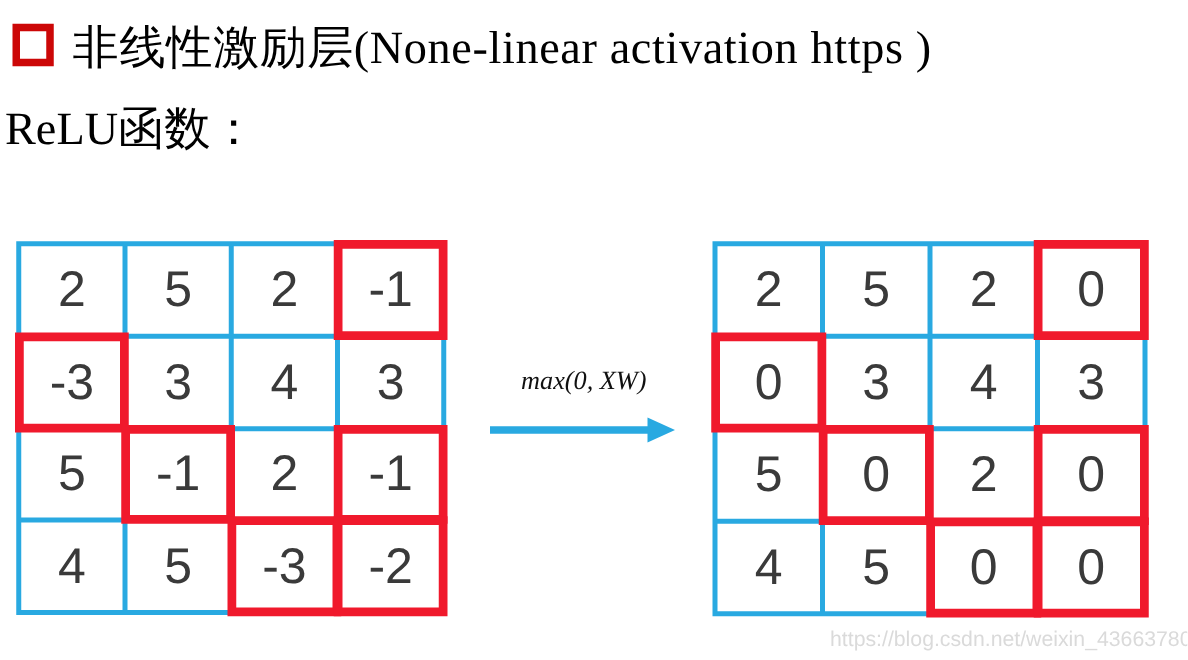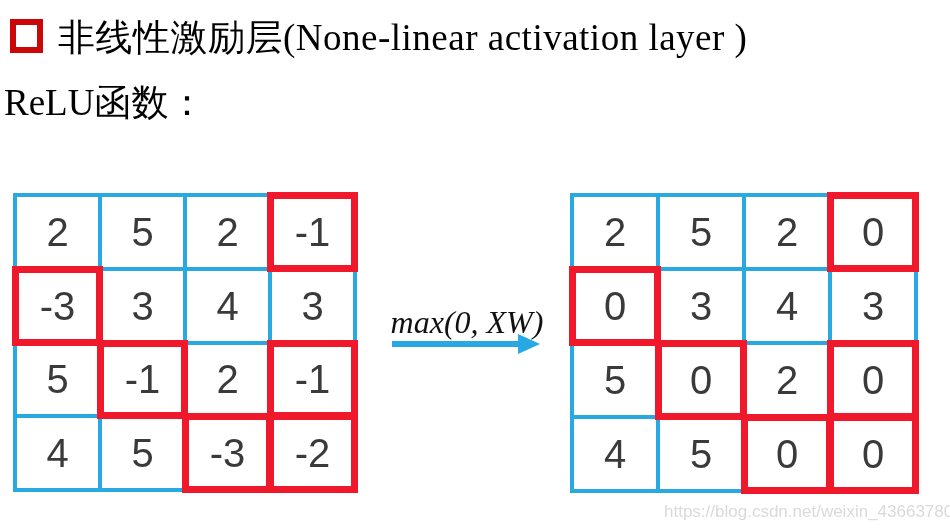--- a/index.html
+++ b/index.html
@@ -48,44 +48,44 @@
     font-size:40px;color:#3a3a3a;
     line-height:1;
   }
   .cell.hl{
     outline:7px solid #f0192c;
     outline-offset:-2px;
     position:relative;z-index:2;
   }
   
   .formula{
-    position:absolute;left:372px;top:304px;width:190px;
+    position:absolute;left:372px;top:292px;width:190px;
     text-align:center;
-    font-size:32px;font-style:italic;color:#111111;
+    font-size:21px;font-style:italic;color:#111111;
     font-family:"Liberation Serif", serif;
     white-space:nowrap;
   }
   .arrow{
     position:absolute;left:390px;top:332px;
   }
   
   .watermark{
     position:absolute;left:664px;top:502px;
     font-family:"Liberation Sans", sans-serif;
     font-size:17px;color:#dadada;
     white-space:nowrap;
   }
 </style>
 </head>
 <body>
 
 <div class="slide">
 
   <div class="bullet"></div>
-  <div class="title-line1"><span>非线性激励层</span><span>(None-linear activation layer )</span></div>
+  <div class="title-line1"><span>非线性激励层</span><span>(None-linear activation https )</span></div>
   <div class="title-line2">ReLU函数：</div>
 
   <div class="matrix matrix-left">
       <div class="cell">2</div>
       <div class="cell">5</div>
       <div class="cell">2</div>
       <div class="cell hl">-1</div>
       <div class="cell hl">-3</div>
       <div class="cell">3</div>
       <div class="cell">4</div>

